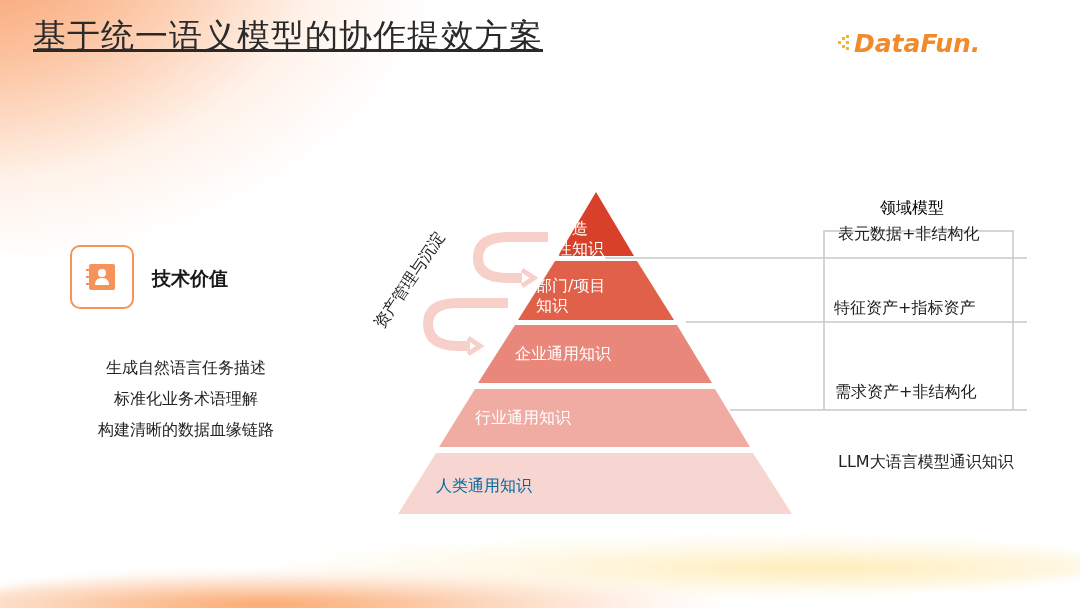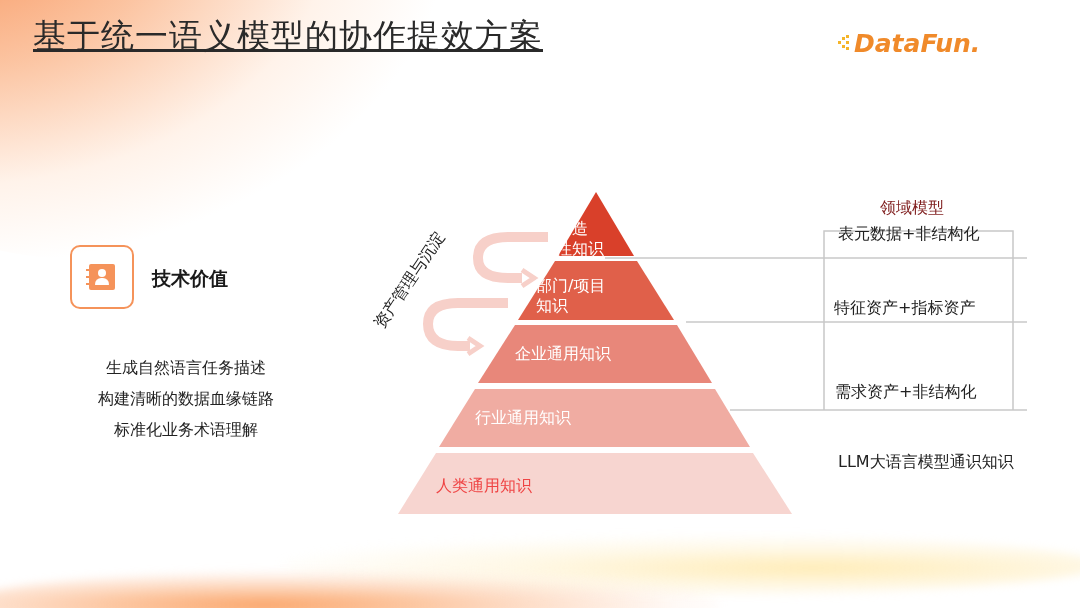--- a/index.html
+++ b/index.html
@@ -20,22 +20,22 @@
               border-radius:10px; box-sizing:border-box; display:flex; align-items:center; justify-content:center; }
   .icon-inner { width:26px; height:26px; background:#f5935a; border-radius:2px; position:relative; }
   .icon-inner .head { position:absolute; left:9px; top:5px; width:8px; height:8px; border-radius:50%; background:#fff; }
   .icon-inner .body { position:absolute; left:6px; top:14px; width:14px; height:7px; border-radius:7px 7px 1px 1px; background:#fff; }
   .icon-inner .ring { position:absolute; left:-3px; width:5px; height:2px; background:#f5935a; }
   .tech-title { position:absolute; left:152px; top:266px; font-size:19px; font-weight:bold; color:#1a1a1a; }
   .tech-list { position:absolute; left:76px; top:352px; width:220px; text-align:center; }
   .tech-list div { font-size:16px; color:#222; height:31px; line-height:31px; }
   .diagram-svg { position:absolute; left:0; top:0; }
   .tier-label { position:absolute; color:#ffffff; font-size:16px; text-align:left; line-height:20px; }
-  .tier-label.dark { color:#ef4444; }
-  .domain-title { position:absolute; left:880px; top:198px; font-size:16px; color:#7f1d1d; }
+  .tier-label.dark { color:#0369a1; }
+  .domain-title { position:absolute; left:880px; top:198px; font-size:16px; color:#000000; }
   .side-label { position:absolute; font-size:16px; color:#222; }
   .rot-label { position:absolute; left:350px; top:270px; font-size:16px; color:#222; transform:rotate(-56deg);
                transform-origin:center; white-space:nowrap; width:120px; text-align:center; }
 </style>
 </head>
 <body>
 
 <div class="bg-tl"></div>
 <div class="bg-bottom2"></div>
 <div class="bg-bottom1"></div>
@@ -59,22 +59,22 @@
     <span class="ring" style="top:5px"></span>
       <span class="ring" style="top:12px"></span>
       <span class="ring" style="top:19px"></span>
     <span class="head"></span>
       <span class="body"></span>
   </div>
 </div>
 <div class="tech-title">技术价值</div>
 <div class="tech-list">
   <div>生成自然语言任务描述</div>
+  <div>标准化业务术语理解</div>
   <div>构建清晰的数据血缘链路</div>
-  <div>标准化业务术语理解</div>
 </div>
 
 <svg class="diagram-svg" width="1080" height="608">
 
   <g fill="none" stroke="#f7d0c9" stroke-width="10">
     <path d="M548,237 L508,237 Q478,237 478,258 Q478,278 508,278 L522,278"></path>
     <path d="M522,270 L534,278 L522,286" stroke-width="5"></path>
   </g>
   <g fill="none" stroke="#f7d0c9" stroke-width="10">
     <path d="M508,303 L458,303 Q428,303 428,324 Q428,346 458,346 L470,346"></path>

